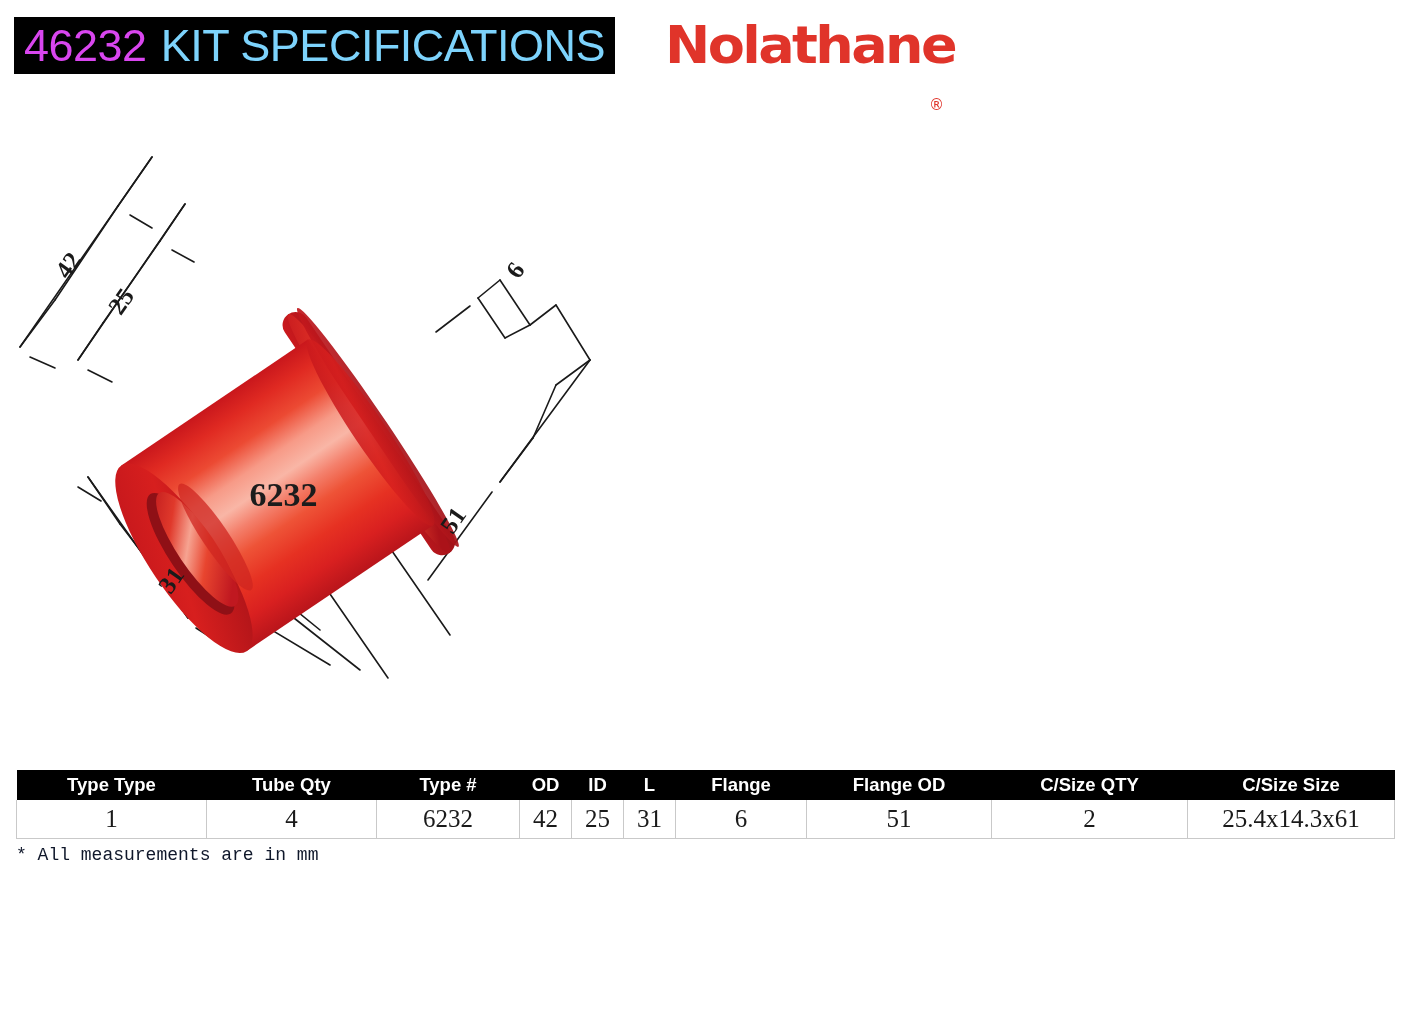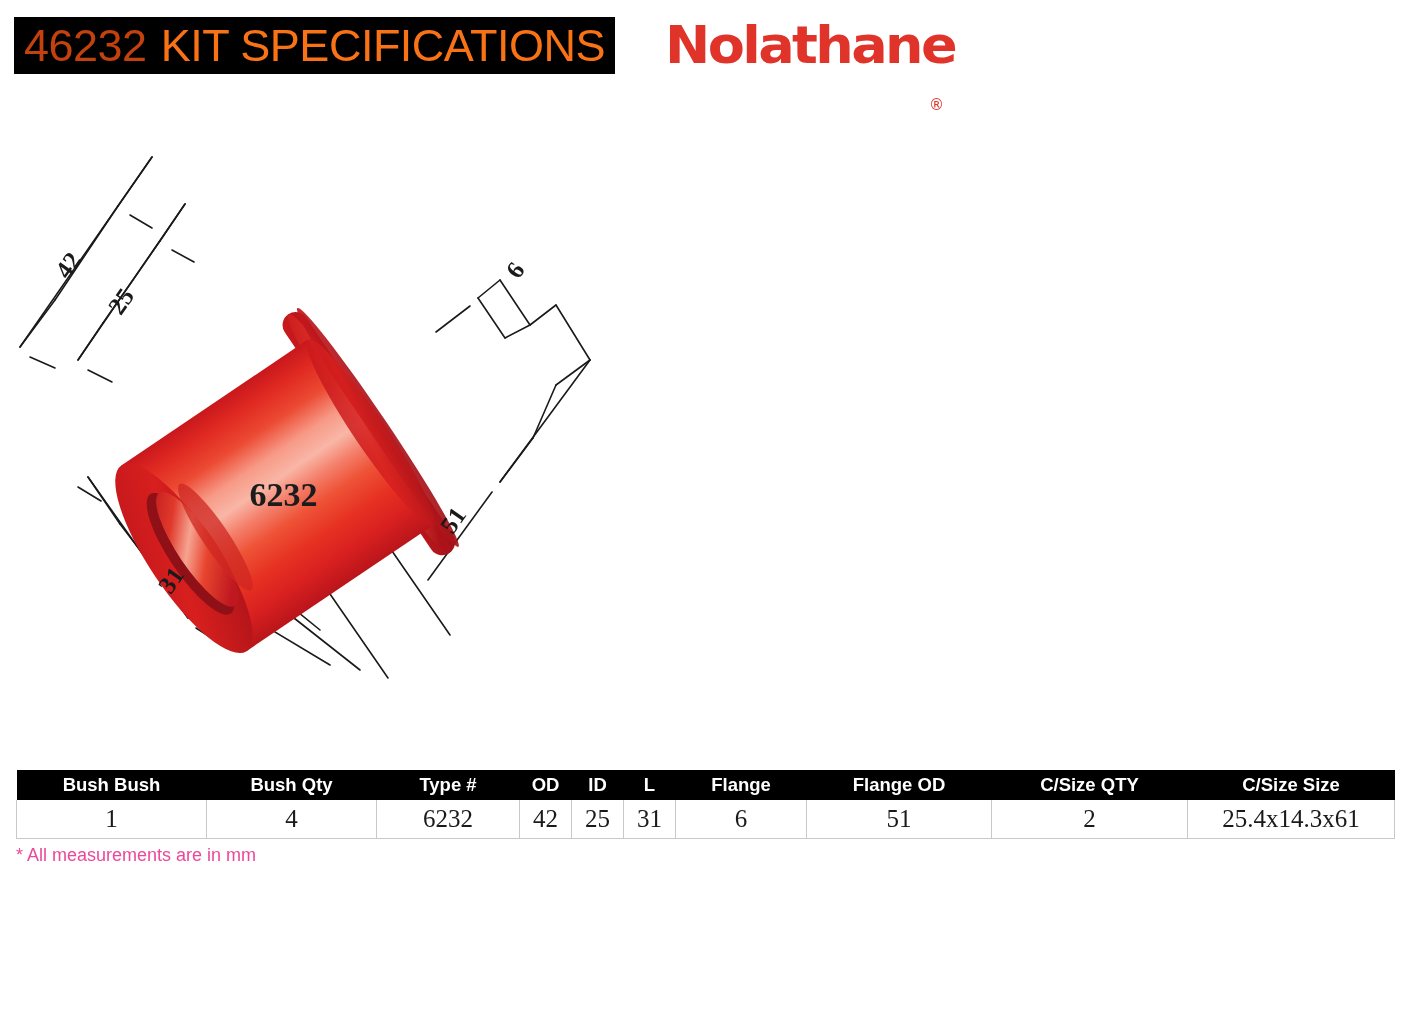--- a/index.html
+++ b/index.html
@@ -31,28 +31,28 @@
     background: #000000;
     padding: 0 10px 0 10px;
     display: flex;
     align-items: center;
     white-space: nowrap;
   }
   #kit-number {
     font-family: "Liberation Sans", sans-serif;
     font-size: 45px;
     line-height: 45px;
-    color: #c2410c;
+    color: #d946ef;
     letter-spacing: -0.5px;
   }
   #title-text {
     font-family: "Liberation Sans", sans-serif;
     font-size: 45px;
     line-height: 45px;
-    color: #f97316;
+    color: #7dd3fc;
     letter-spacing: -0.5px;
     margin-left: 14px;
   }
   #brand-logo {
     position: absolute;
     left: 665px;
     top: 18px;
     display: flex;
     align-items: flex-end;
     white-space: nowrap;
@@ -123,23 +123,23 @@
     border-bottom: 1px solid #c9c9c9;
     background: #ffffff;
   }
   table#spec-table tbody td:first-child {
     border-left: 1px solid #c9c9c9;
   }
   #footnote {
     position: absolute;
     left: 16px;
     top: 845px;
-    font-family: Liberation Sans, sans-serif;
+    font-family: Liberation Mono, monospace;
     font-size: 18px;
-    color: #ec4899;
+    color: #0f172a;
   }
 </style>
 </head>
 <body>
 
 <div id="header">
 
   <div id="title-banner">
     <span id="kit-number">46232</span>
     <span id="title-text">KIT SPECIFICATIONS</span>
@@ -281,22 +281,22 @@
 
       <text x="460" y="415" transform="rotate(-55 460 415)" text-anchor="middle">51</text>
     </g>
   </svg>
 </div>
 
 <div id="spec-table-wrap">
   <table id="spec-table">
     <thead>
       <tr>
-        <th style="width:190px">Bush Bush</th>
-        <th style="width:170px">Bush Qty</th>
+        <th style="width:190px">Type Type</th>
+        <th style="width:170px">Tube Qty</th>
         <th style="width:143px">Type #</th>
         <th style="width:52px">OD</th>
         <th style="width:52px">ID</th>
         <th style="width:52px">L</th>
         <th style="width:131px">Flange</th>
         <th style="width:185px">Flange OD</th>
         <th style="width:196px">C/Size QTY</th>
         <th style="width:207px">C/Size Size</th>
       </tr>
     </thead>

